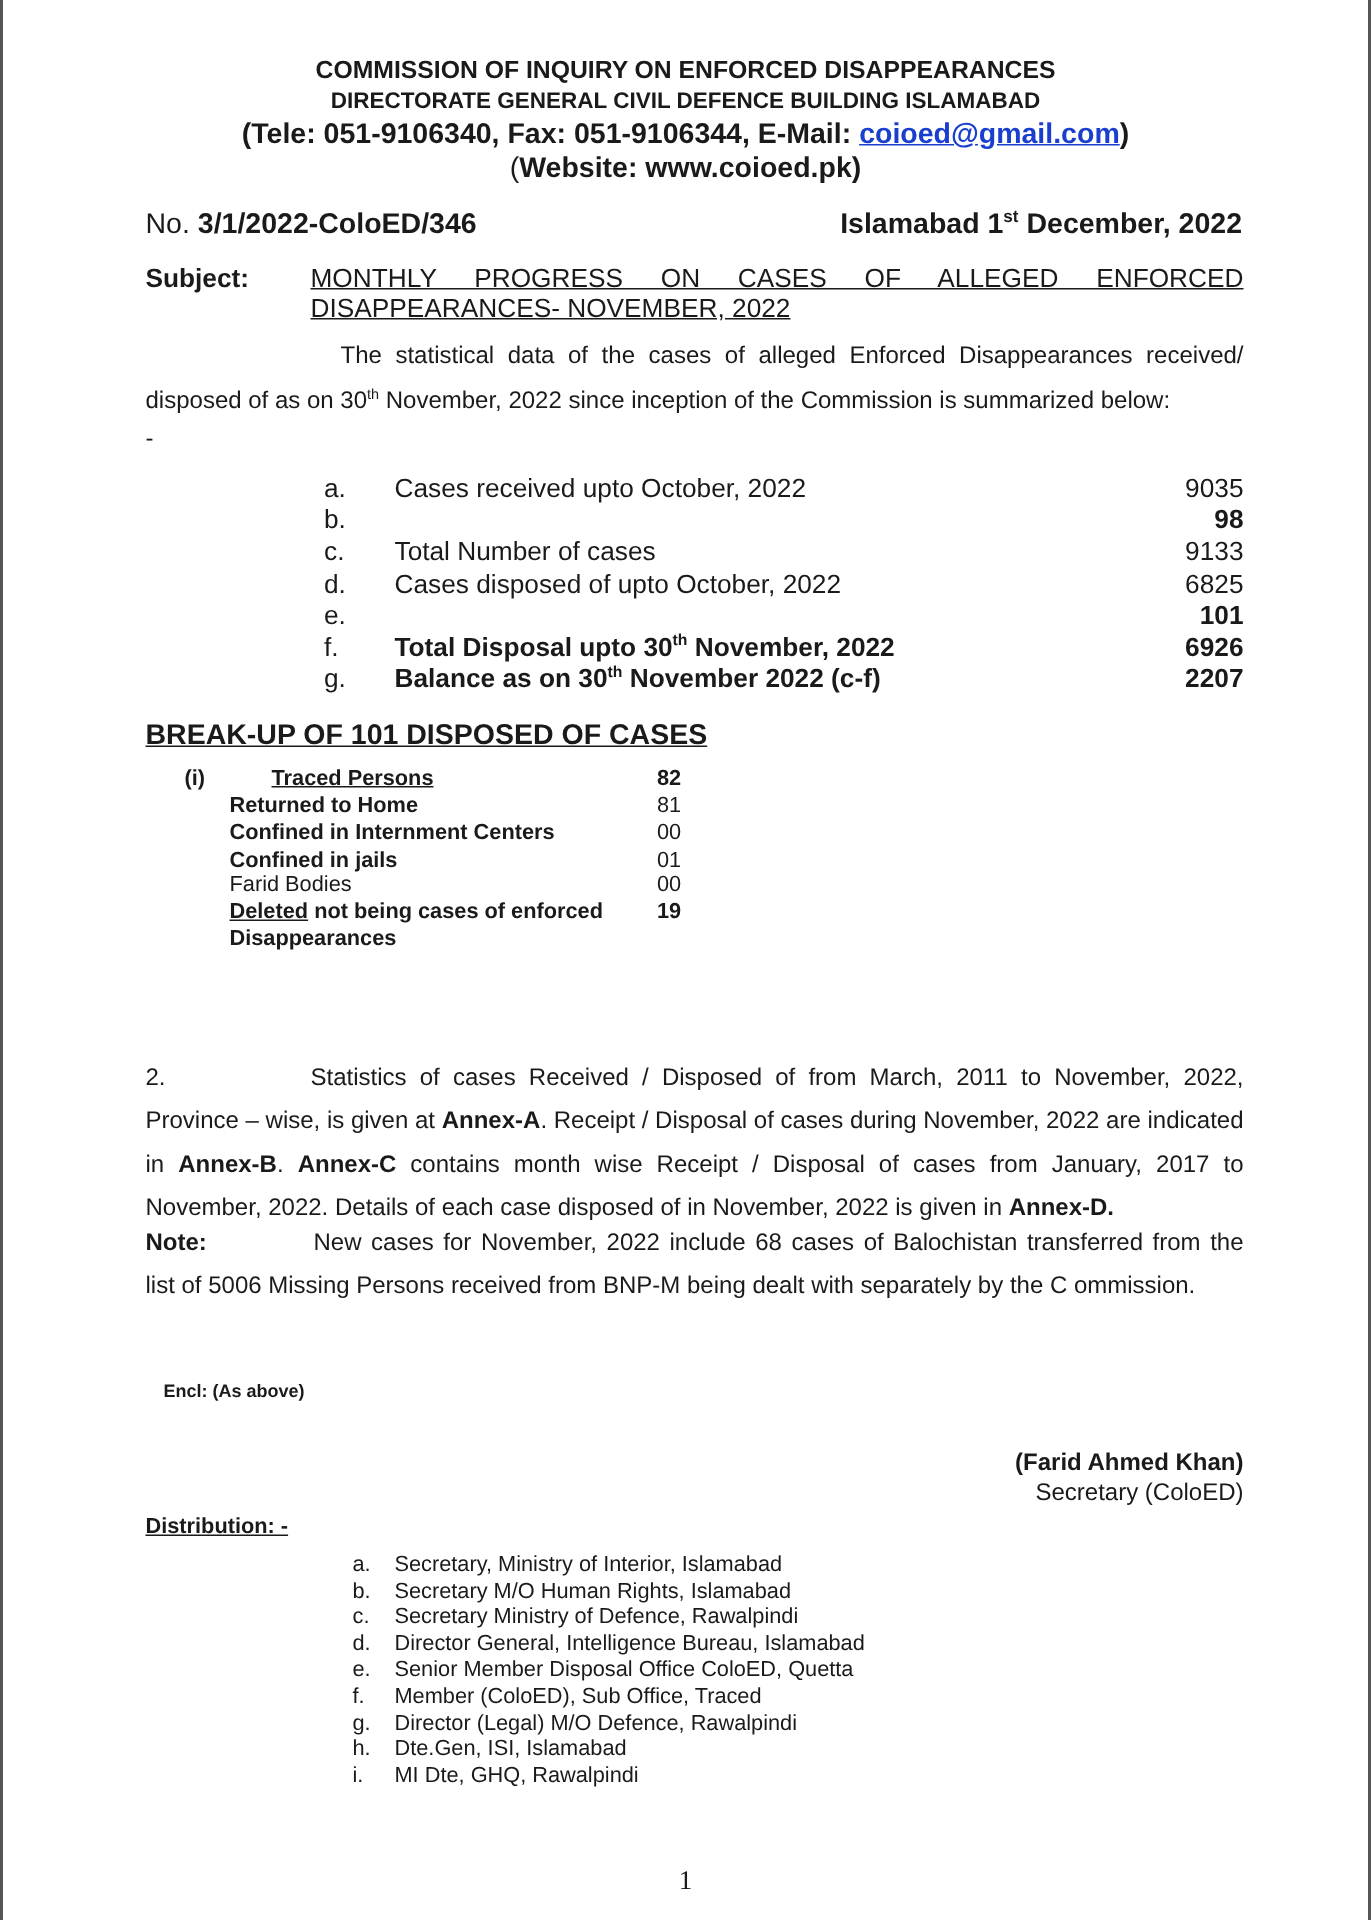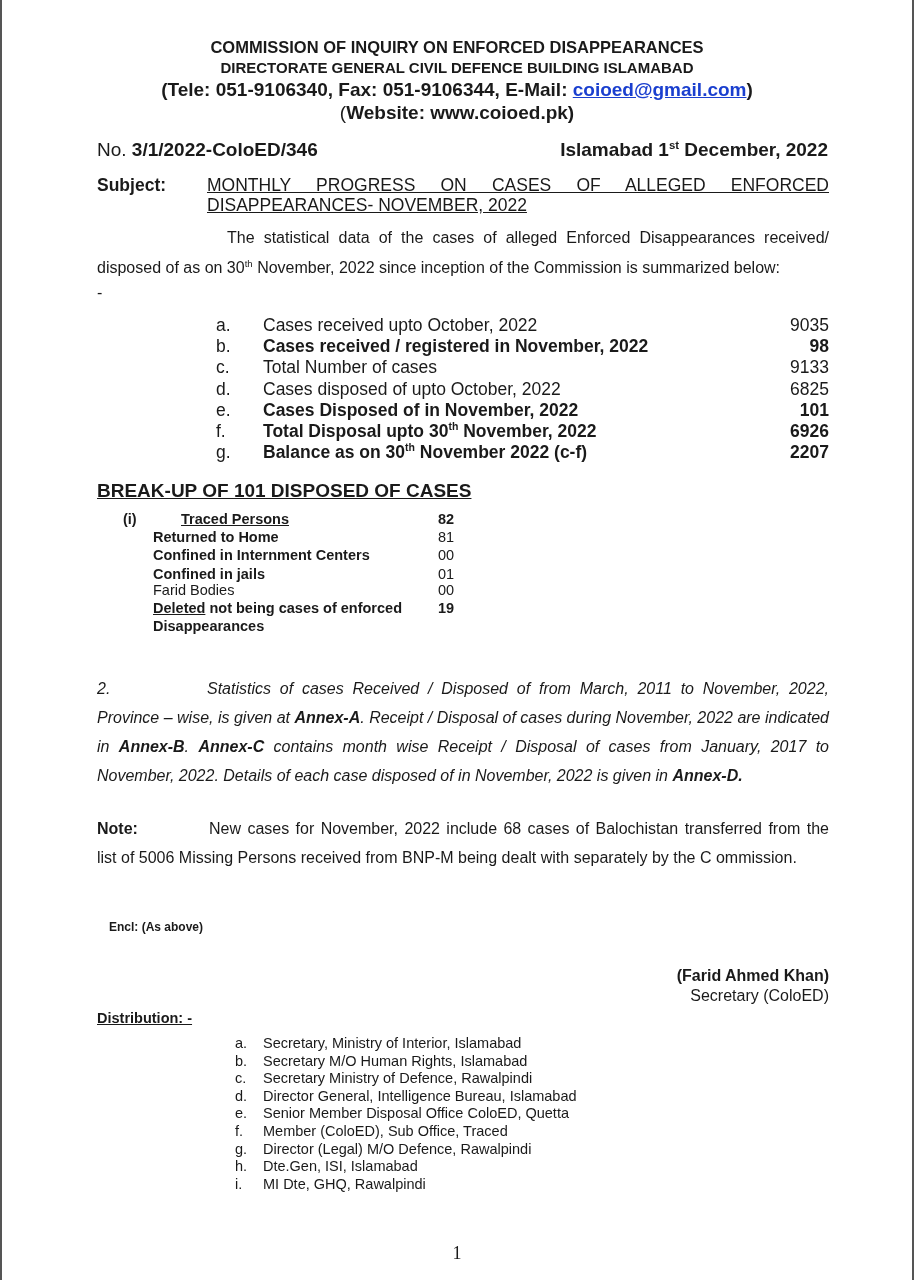--- a/index.html
+++ b/index.html
@@ -42,21 +42,21 @@
     .sum-val { position: absolute; right: 0; top: 0; }
     .sum-row.bold .sum-text, .sum-row.bold .sum-val { font-weight: bold; }
 
     .brk-title { top: 480px; left: 97px; font-size: 19px; font-weight: bold; text-decoration: underline; }
     .brk { left: 123px; width: 335px; font-size: 14.5px; }
     .brk-row { position: absolute; left: 0; width: 335px; height: 18px; }
     .brk-idx { position: absolute; left: 0; top: 0; font-weight: bold; }
     .brk-label { position: absolute; left: 30px; top: 0; }
     .brk-val { position: absolute; left: 315px; top: 0; }
 
-    .p2 { top: 674px; line-height: 29px; font-style: italic; }
+    .p2 { top: 704px; line-height: 29px; }
     .p2 .indent { display: inline-block; width: 110px; }
     .note { top: 814px; line-height: 29px; }
     .note .indent { display: inline-block; width: 112px; }
     .encl { top: 920px; left: 97px; font-size: 12px; font-weight: bold; margin-left: 12px; }
 
     .sig-name { top: 967px; right: 85px; font-size: 16px; font-weight: bold; margin-left: 12px; }
     .sig-title { top: 987px; right: 85px; font-size: 16px; }
 
     .dist-title { top: 1010px; left: 97px; font-size: 14.5px; font-weight: bold; text-decoration: underline; }
     .dist { left: 235px; font-size: 14.5px; }
@@ -91,36 +91,34 @@
 <div class="abs dash">-</div>
 
 <div class="abs sum" id="summary" style="top:315px;">
     <div class="sum-row" style="top: 0px;">
       <span class="sum-letter">a.</span>
       <span class="sum-text">Cases received upto October, 2022</span>
       <span class="sum-val">9035</span>
     </div>
     <div class="sum-row bold" style="top: 21.2px;">
       <span class="sum-letter">b.</span>
-      <span class="sum-text">Cases received / registered in November, 2022</span>
       <span class="sum-val">98</span>
     </div>
     <div class="sum-row" style="top: 42.4px;">
       <span class="sum-letter">c.</span>
       <span class="sum-text">Total Number of cases</span>
       <span class="sum-val">9133</span>
     </div>
     <div class="sum-row" style="top: 63.6px;">
       <span class="sum-letter">d.</span>
       <span class="sum-text">Cases disposed of upto October, 2022</span>
       <span class="sum-val">6825</span>
     </div>
     <div class="sum-row bold" style="top: 84.8px;">
       <span class="sum-letter">e.</span>
-      <span class="sum-text">Cases Disposed of in November, 2022</span>
       <span class="sum-val">101</span>
     </div>
     <div class="sum-row bold" style="top: 106px;">
       <span class="sum-letter">f.</span>
       <span class="sum-text">Total Disposal upto 30<sup>th</sup> November, 2022</span>
       <span class="sum-val">6926</span>
     </div>
     <div class="sum-row bold" style="top: 127.2px;">
       <span class="sum-letter">g.</span>
       <span class="sum-text">Balance as on 30<sup>th</sup> November 2022 (c-f)</span>

